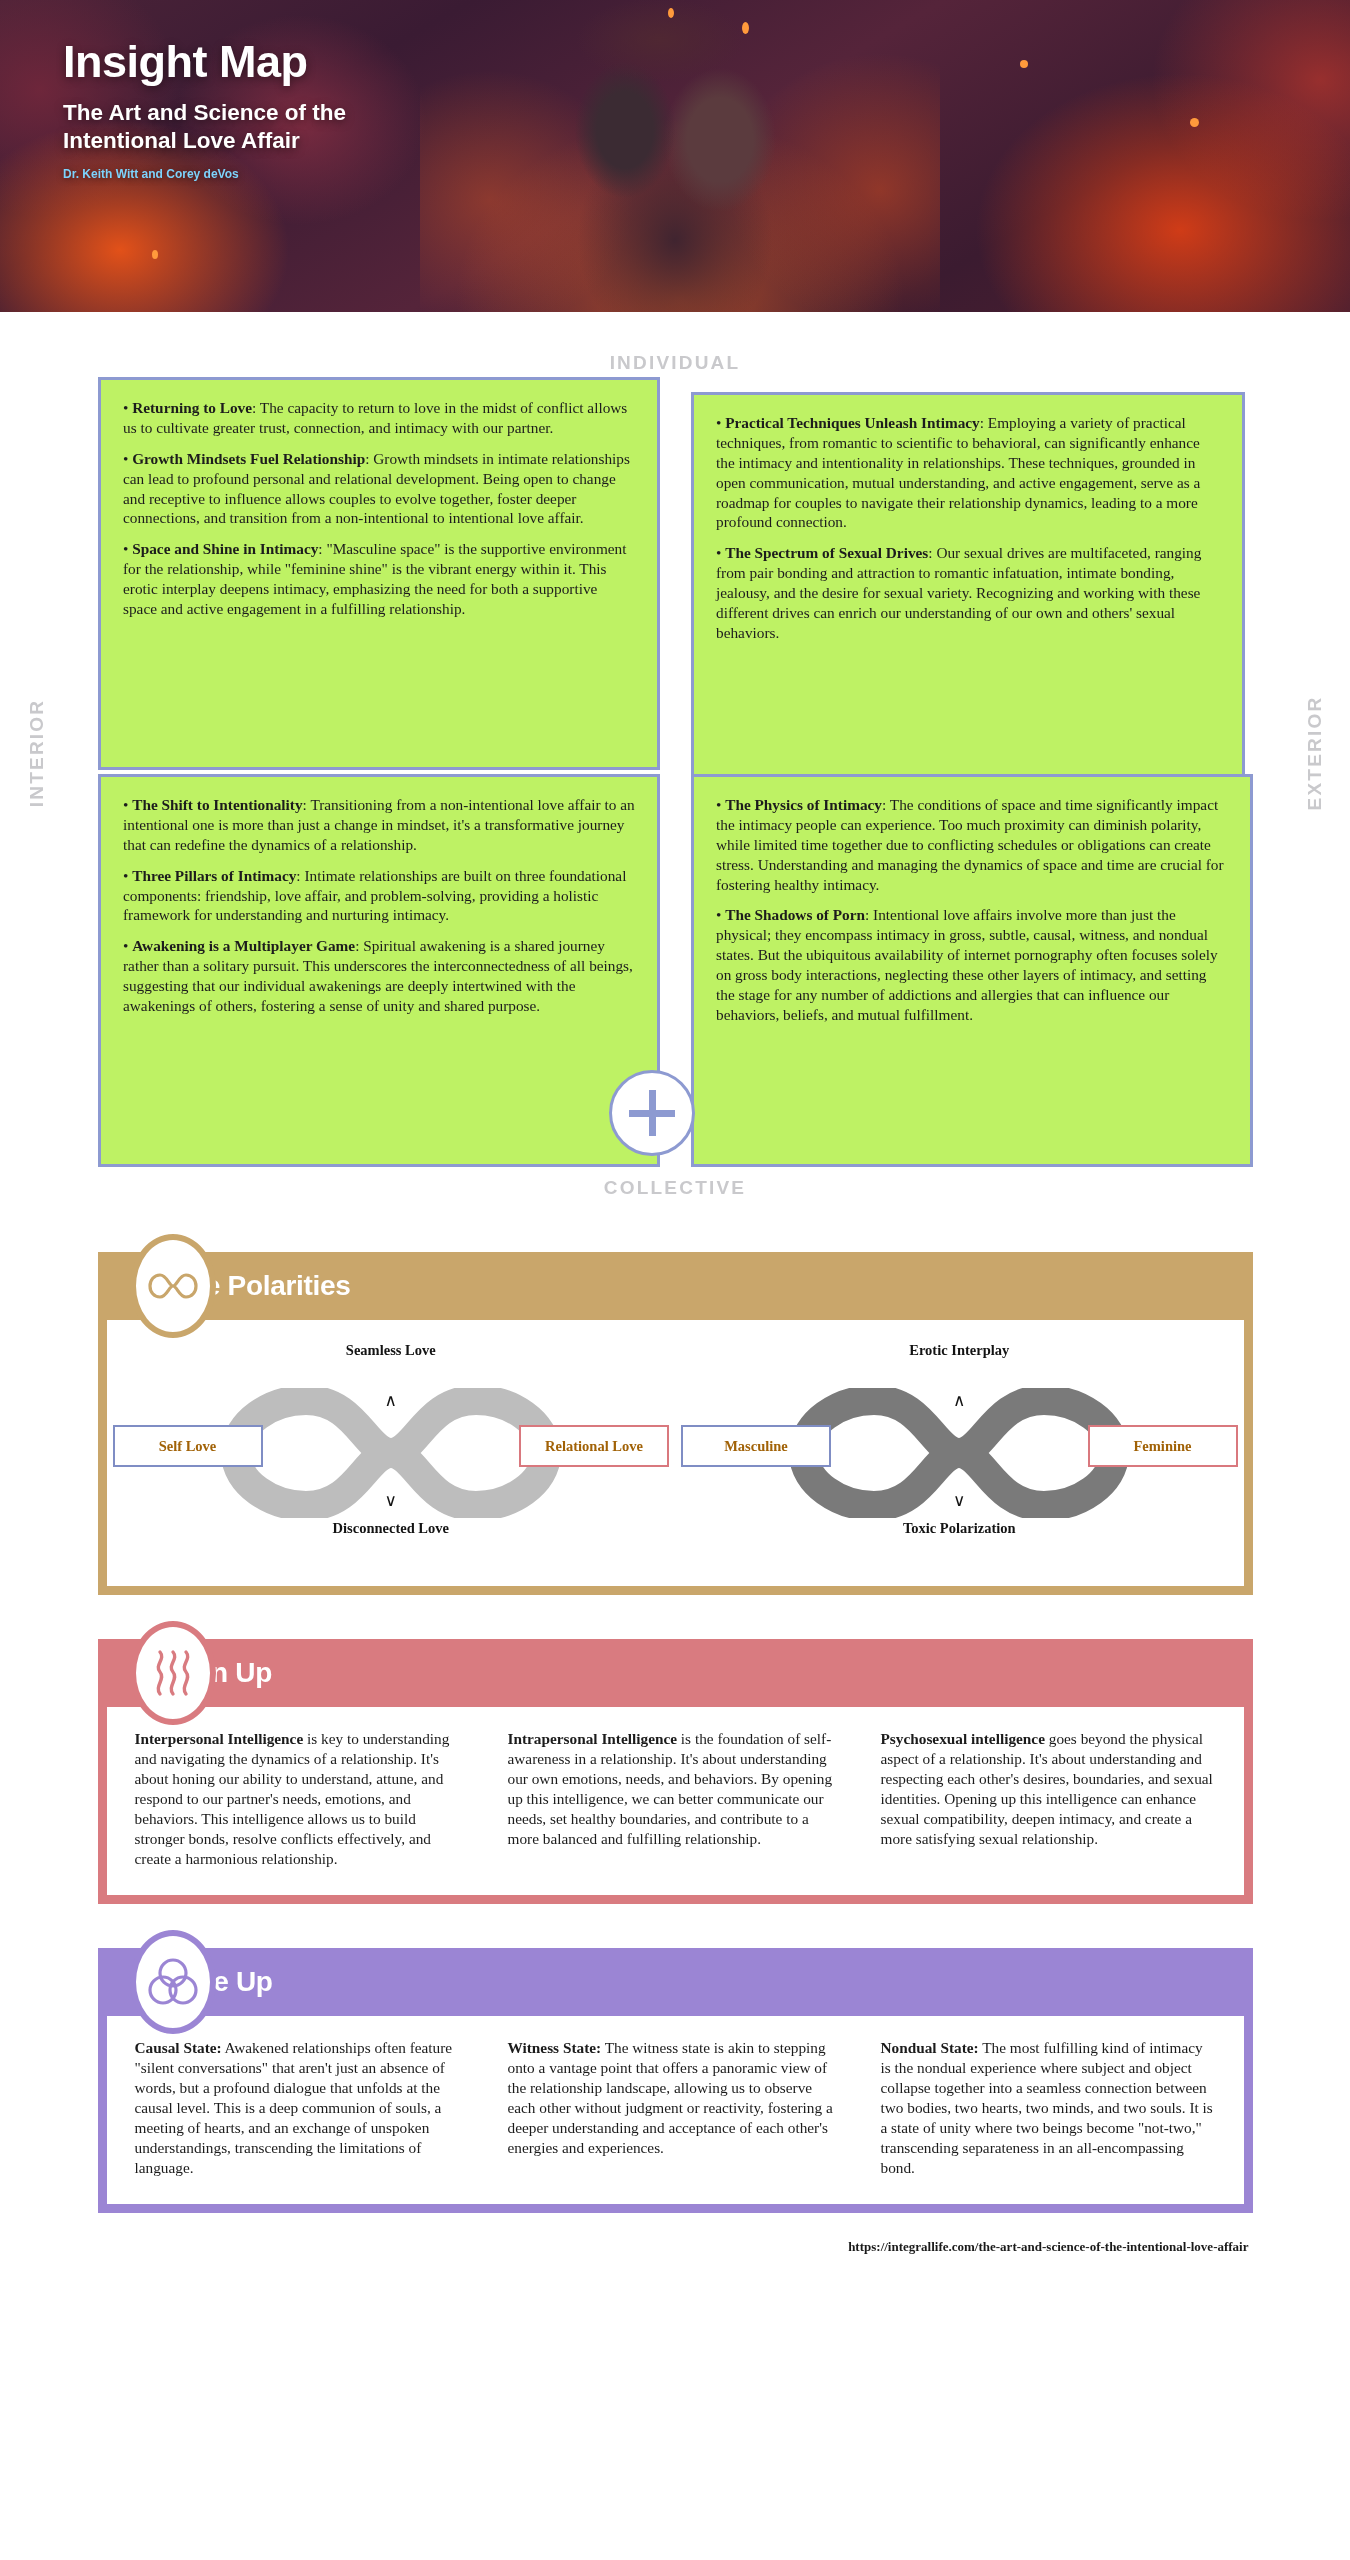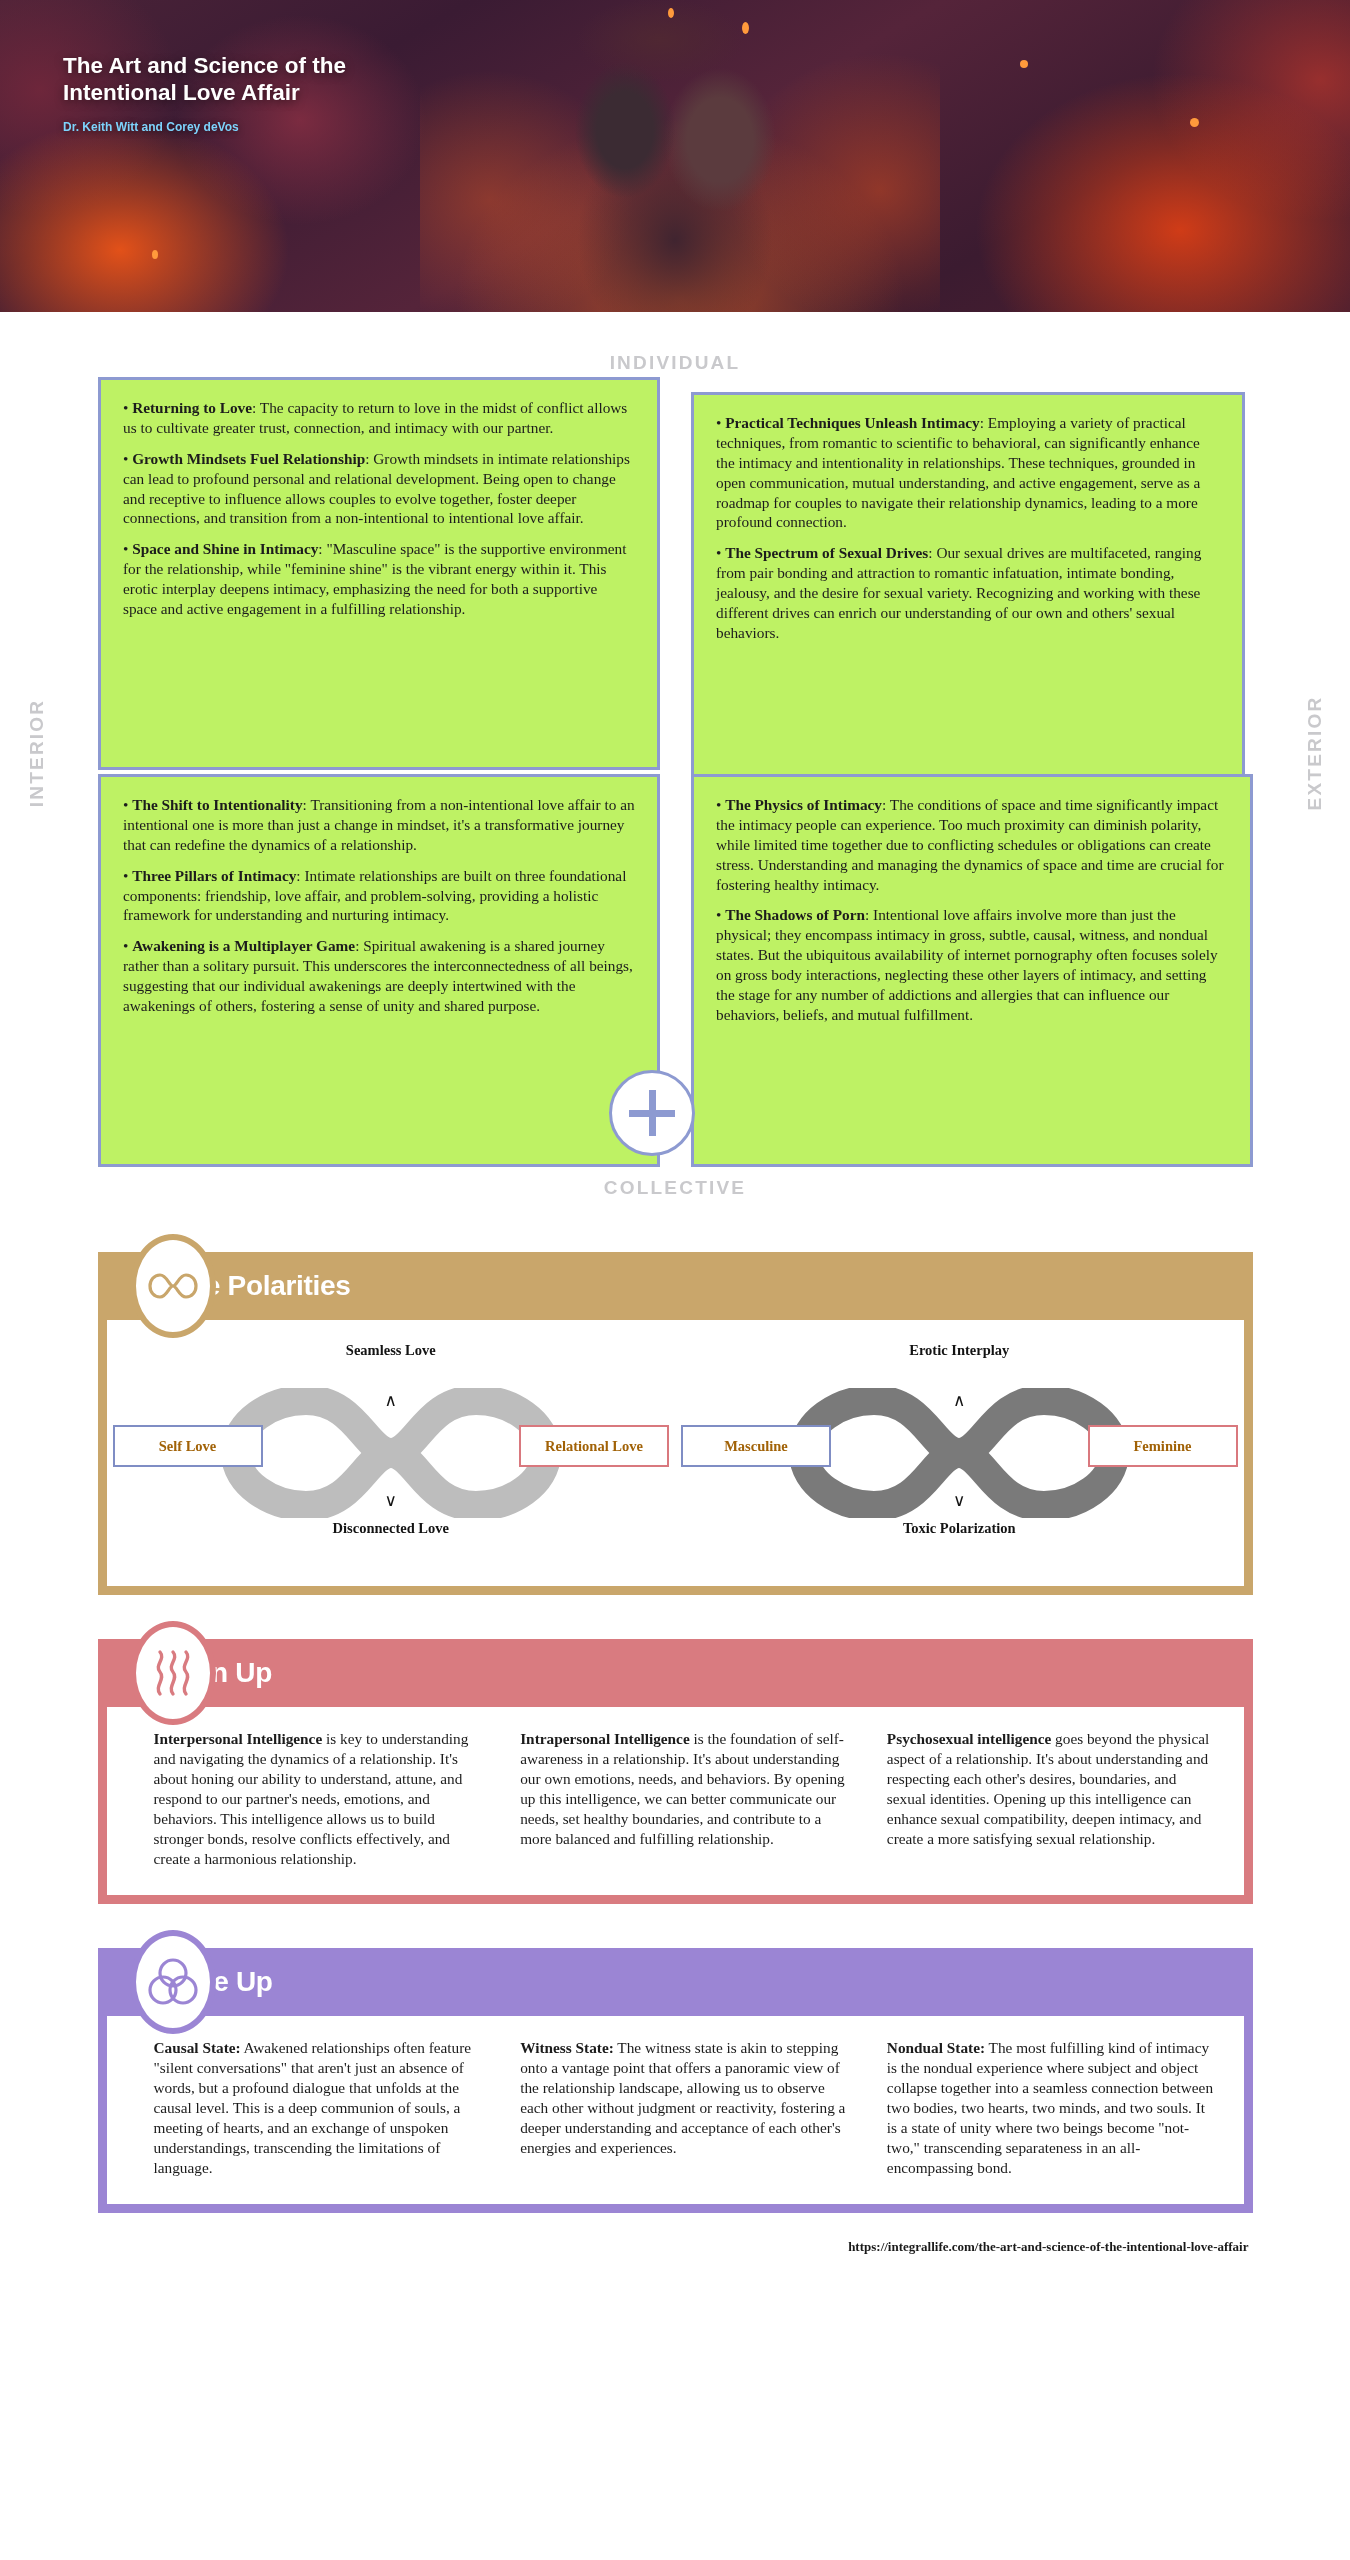--- a/index.html
+++ b/index.html
@@ -187,21 +187,20 @@
   .cards { margin-top: 44px; }
   .cards .panel-bar { background: #d97b80; }
   .cards.wake .panel-bar { background: #9b85d4; }
   .panel-badge.rose { border: 6px solid #d97b80; }
   .panel-badge.violet { border: 6px solid #9b85d4; }
   .cards-outer {
     border-left: 9px solid #d97b80;
     border-right: 9px solid #d97b80;
     border-bottom: 9px solid #d97b80;
     background: #ffffff;
-    padding-left: 19px;
   }
   .cards.wake .cards-outer {
     border-left-color: #9b85d4; border-right-color: #9b85d4; border-bottom-color: #9b85d4;
   }
   .cards-cols {
     display: flex;
     gap: 38px;
     padding: 22px 28px 26px 28px;
   }
   .card-col {
@@ -223,20 +222,21 @@
 
 <div class="header">
   <div class="header-bg"></div>
   <div class="header-figure"></div>
   <div class="ember" style="left:742px;top:22px;width:7px;height:12px;"></div>
   <div class="ember" style="left:668px;top:8px;width:6px;height:10px;"></div>
   <div class="ember" style="left:1020px;top:60px;width:8px;height:8px;"></div>
   <div class="ember" style="left:1190px;top:118px;width:9px;height:9px;"></div>
   <div class="ember" style="left:152px;top:250px;width:6px;height:9px;"></div>
   <div class="header-text">
+    <div class="title">Insight Map</div>
     <div class="subtitle">The Art and Science of the Intentional Love Affair</div>
     <div class="byline">Dr. Keith Witt and Corey deVos</div>
   </div>
 </div>
 
 <div class="quad-section">
   <div class="axis-label axis-individual">INDIVIDUAL</div>
   <div class="axis-label axis-collective">COLLECTIVE</div>
   <div class="axis-label axis-interior">INTERIOR</div>
   <div class="axis-label axis-exterior">EXTERIOR</div>

